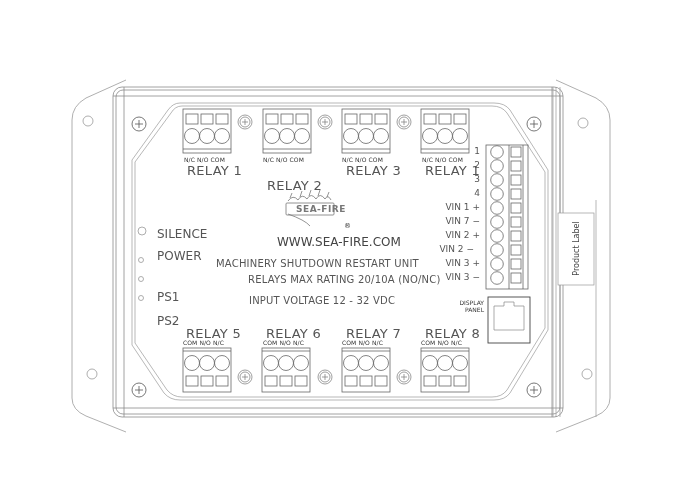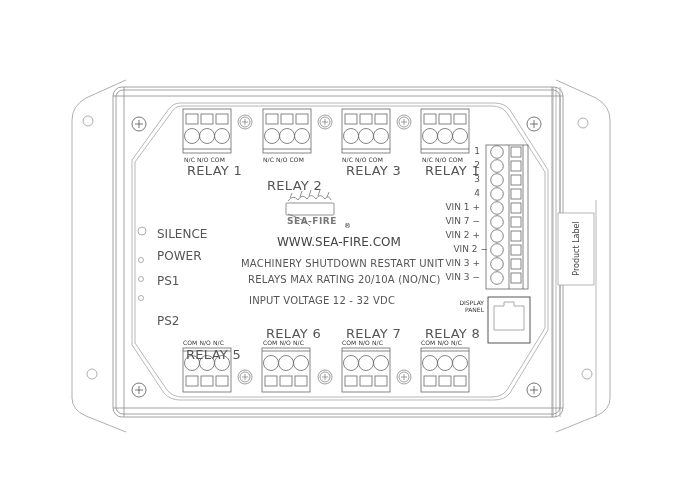--- a/index.html
+++ b/index.html
@@ -254,51 +254,51 @@
 
 <div class="lbl pin-lbl" style="left:184px; top:156px;">N/C N/O COM</div>
 <div class="lbl relay-title" style="left:187px; top:163px;">RELAY 1</div>
 <div class="lbl pin-lbl" style="left:263px; top:156px;">N/C N/O COM</div>
 <div class="lbl relay-title" style="left:267px; top:146px;margin-top:32px;">RELAY 2</div>
 <div class="lbl pin-lbl" style="left:342px; top:156px;">N/C N/O COM</div>
 <div class="lbl relay-title" style="left:346px; top:163px;">RELAY 3</div>
 <div class="lbl pin-lbl" style="left:422px; top:156px;">N/C N/O COM</div>
 <div class="lbl relay-title" style="left:425px; top:163px;">RELAY 1</div>
 
-<div class="lbl relay-title" style="left:186px; top:326px;margin-top:21px;">RELAY 5</div>
+<div class="lbl relay-title" style="left:186px; top:326px;">RELAY 5</div>
 <div class="lbl pin-lbl" style="left:183px; top:339px;">COM  N/O  N/C</div>
 <div class="lbl relay-title" style="left:266px; top:326px;">RELAY 6</div>
 <div class="lbl pin-lbl" style="left:263px; top:339px;">COM  N/O  N/C</div>
 <div class="lbl relay-title" style="left:346px; top:326px;">RELAY 7</div>
 <div class="lbl pin-lbl" style="left:342px; top:339px;">COM  N/O  N/C</div>
 <div class="lbl relay-title" style="left:425px; top:326px;">RELAY 8</div>
 <div class="lbl pin-lbl" style="left:421px; top:339px;">COM  N/O  N/C</div>
 
 <div class="lbl term-lbl" style="left:432px; top:146px;">1</div>
 <div class="lbl term-lbl" style="left:432px; top:160px;">2</div>
 <div class="lbl term-lbl" style="left:432px; top:174px;">3</div>
 <div class="lbl term-lbl" style="left:432px; top:188px;">4</div>
 <div class="lbl term-lbl" style="left:432px; top:202px;">VIN 1 +</div>
 <div class="lbl term-lbl" style="left:432px; top:216px;">VIN 7 −</div>
 <div class="lbl term-lbl" style="left:432px; top:230px;">VIN 2 +</div>
-<div class="lbl term-lbl" style="left:440px; top:244px;">VIN 2 −</div>
+<div class="lbl term-lbl" style="left:426px; top:244px;">VIN 2 −</div>
 <div class="lbl term-lbl" style="left:432px; top:258px;">VIN 3 +</div>
 <div class="lbl term-lbl" style="left:432px; top:272px;">VIN 3 −</div>
 
 <div class="lbl disp" style="left:448px; top:299px; width:36px;">
   <div>DISPLAY</div>
   <div>PANEL</div>
 </div>
 
 <div class="lbl led-lbl" style="left:157px; top:227px;">SILENCE</div>
 <div class="lbl led-lbl" style="left:157px; top:249px;">POWER</div>
-<div class="lbl led-lbl" style="left:157px; top:274px;">PS1</div>
+<div class="lbl led-lbl" style="left:157px; top:290px;">PS1</div>
 <div class="lbl led-lbl" style="left:157px; top:293px;margin-top:21px;">PS2</div>
 
-<div class="lbl" style="left:287px; top:204px; font-size:9px; font-weight:bold; color:#777; letter-spacing:0.5px; width:46px; text-align:center;margin-top:12px;">SEA-FIRE</div>
+<div class="lbl" style="left:296px; top:204px; font-size:9px; font-weight:bold; color:#777; letter-spacing:0.5px; width:46px; text-align:center;">SEA-FIRE</div>
 <div class="lbl" style="left:344px; top:222px; font-size:7px; color:#333;">®</div>
 <div class="lbl url" style="left:277px; top:235px;">WWW.SEA-FIRE.COM</div>
 
-<div class="lbl info" style="left:216px; top:258px;margin-left:25px;">MACHINERY SHUTDOWN RESTART UNIT</div>
+<div class="lbl info" style="left:216px; top:258px;">MACHINERY SHUTDOWN RESTART UNIT</div>
 <div class="lbl info" style="left:216px; top:274px;margin-left:32px;">RELAYS MAX RATING 20/10A (NO/NC)</div>
 <div class="lbl info" style="left:249px; top:295px;">INPUT VOLTAGE 12 - 32 VDC</div>
 
 <div class="lbl prodlbl" style="left:546px; top:244px; width:60px; text-align:center;">Product Label</div>
 
 </body></html>

